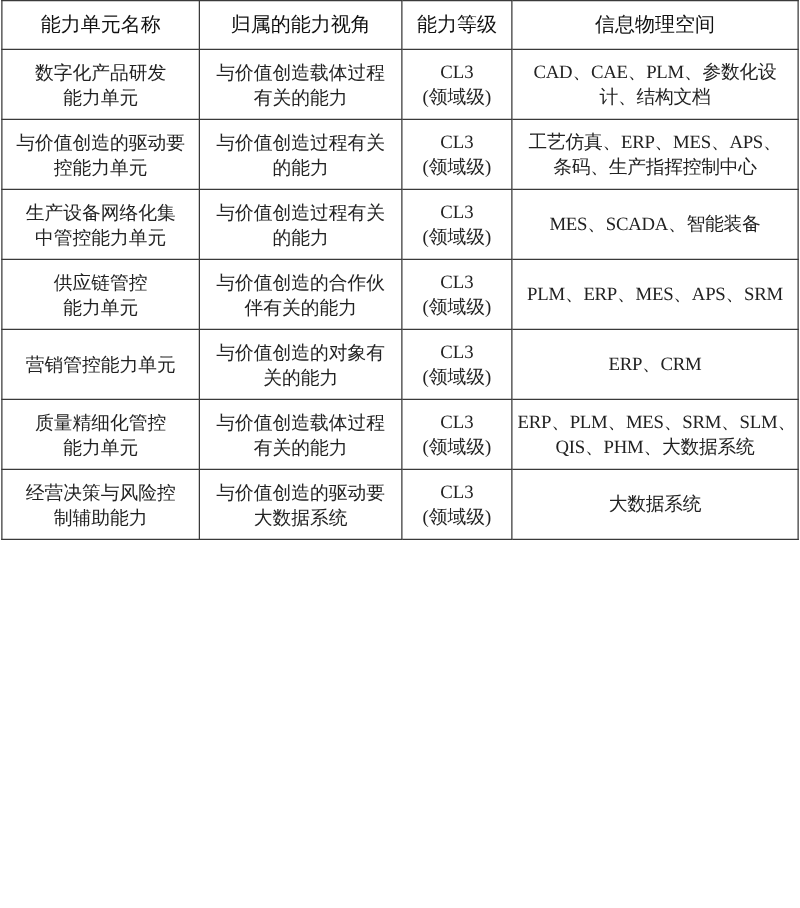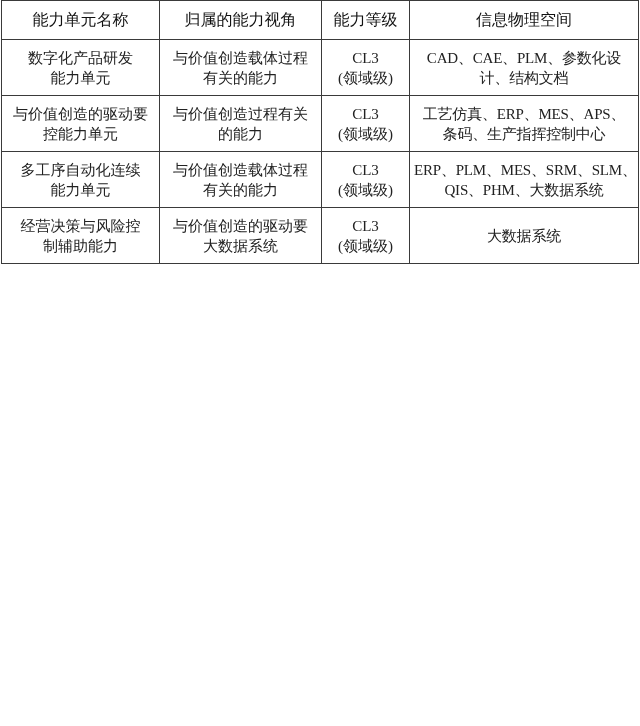--- a/index.html
+++ b/index.html
@@ -100,21 +100,71 @@
           <span class="line">CL3</span>
           <span class="line">(领域级)</span>
         </td>
         <td class="cps-cell">
           <span class="line">工艺仿真、ERP、MES、APS、</span>
           <span class="line">条码、生产指挥控制中心</span>
         </td>
       </tr>
       <tr>
         <td class="name-cell">
-          <span class="line">多工序自动化连续</span>
+          <span class="line">生产设备网络化集</span>
+          <span class="line">中管控能力单元</span>
+        </td>
+        <td class="view-cell">
+          <span class="line">与价值创造过程有关</span>
+          <span class="line">的能力</span>
+        </td>
+        <td class="level-cell">
+          <span class="line">CL3</span>
+          <span class="line">(领域级)</span>
+        </td>
+        <td class="cps-cell">
+          <span class="line">MES、SCADA、智能装备</span>
+        </td>
+      </tr>
+      <tr>
+        <td class="name-cell">
+          <span class="line">供应链管控</span>
+          <span class="line">能力单元</span>
+        </td>
+        <td class="view-cell">
+          <span class="line">与价值创造的合作伙</span>
+          <span class="line">伴有关的能力</span>
+        </td>
+        <td class="level-cell">
+          <span class="line">CL3</span>
+          <span class="line">(领域级)</span>
+        </td>
+        <td class="cps-cell">
+          <span class="line">PLM、ERP、MES、APS、SRM</span>
+        </td>
+      </tr>
+      <tr>
+        <td class="name-cell">
+          <span class="line">营销管控能力单元</span>
+        </td>
+        <td class="view-cell">
+          <span class="line">与价值创造的对象有</span>
+          <span class="line">关的能力</span>
+        </td>
+        <td class="level-cell">
+          <span class="line">CL3</span>
+          <span class="line">(领域级)</span>
+        </td>
+        <td class="cps-cell">
+          <span class="line">ERP、CRM</span>
+        </td>
+      </tr>
+      <tr>
+        <td class="name-cell">
+          <span class="line">质量精细化管控</span>
           <span class="line">能力单元</span>
         </td>
         <td class="view-cell">
           <span class="line">与价值创造载体过程</span>
           <span class="line">有关的能力</span>
         </td>
         <td class="level-cell">
           <span class="line">CL3</span>
           <span class="line">(领域级)</span>
         </td>

